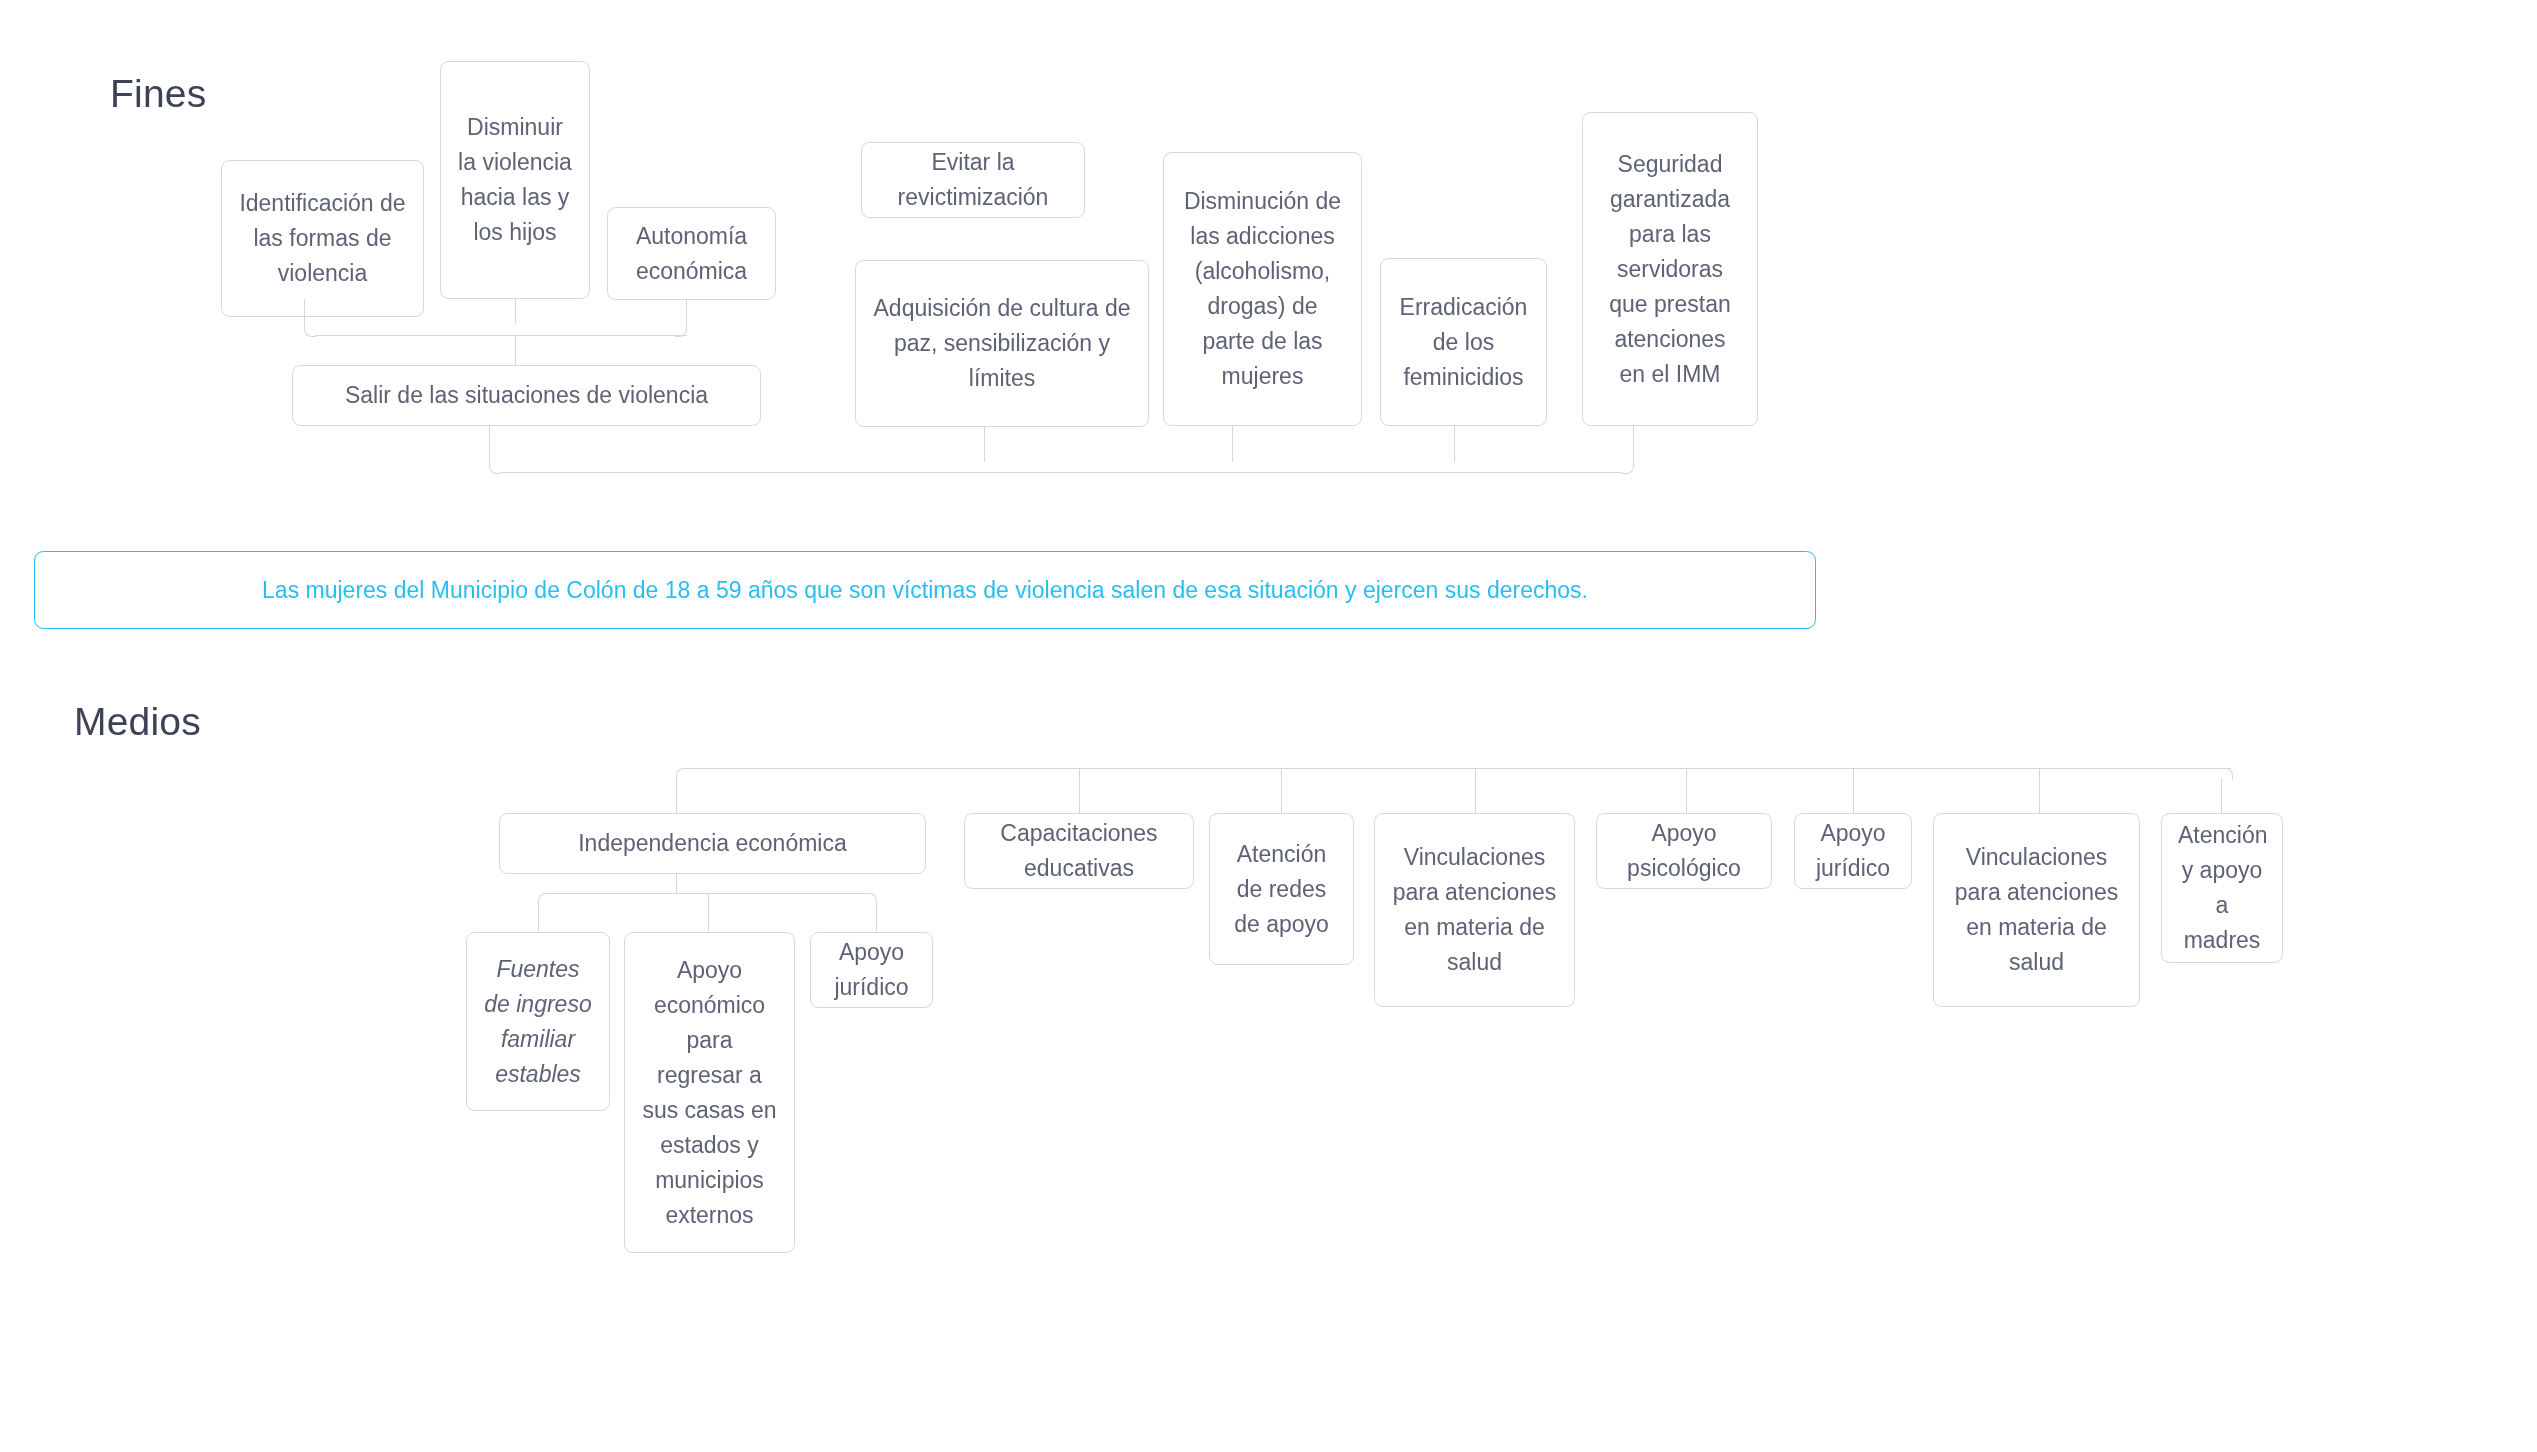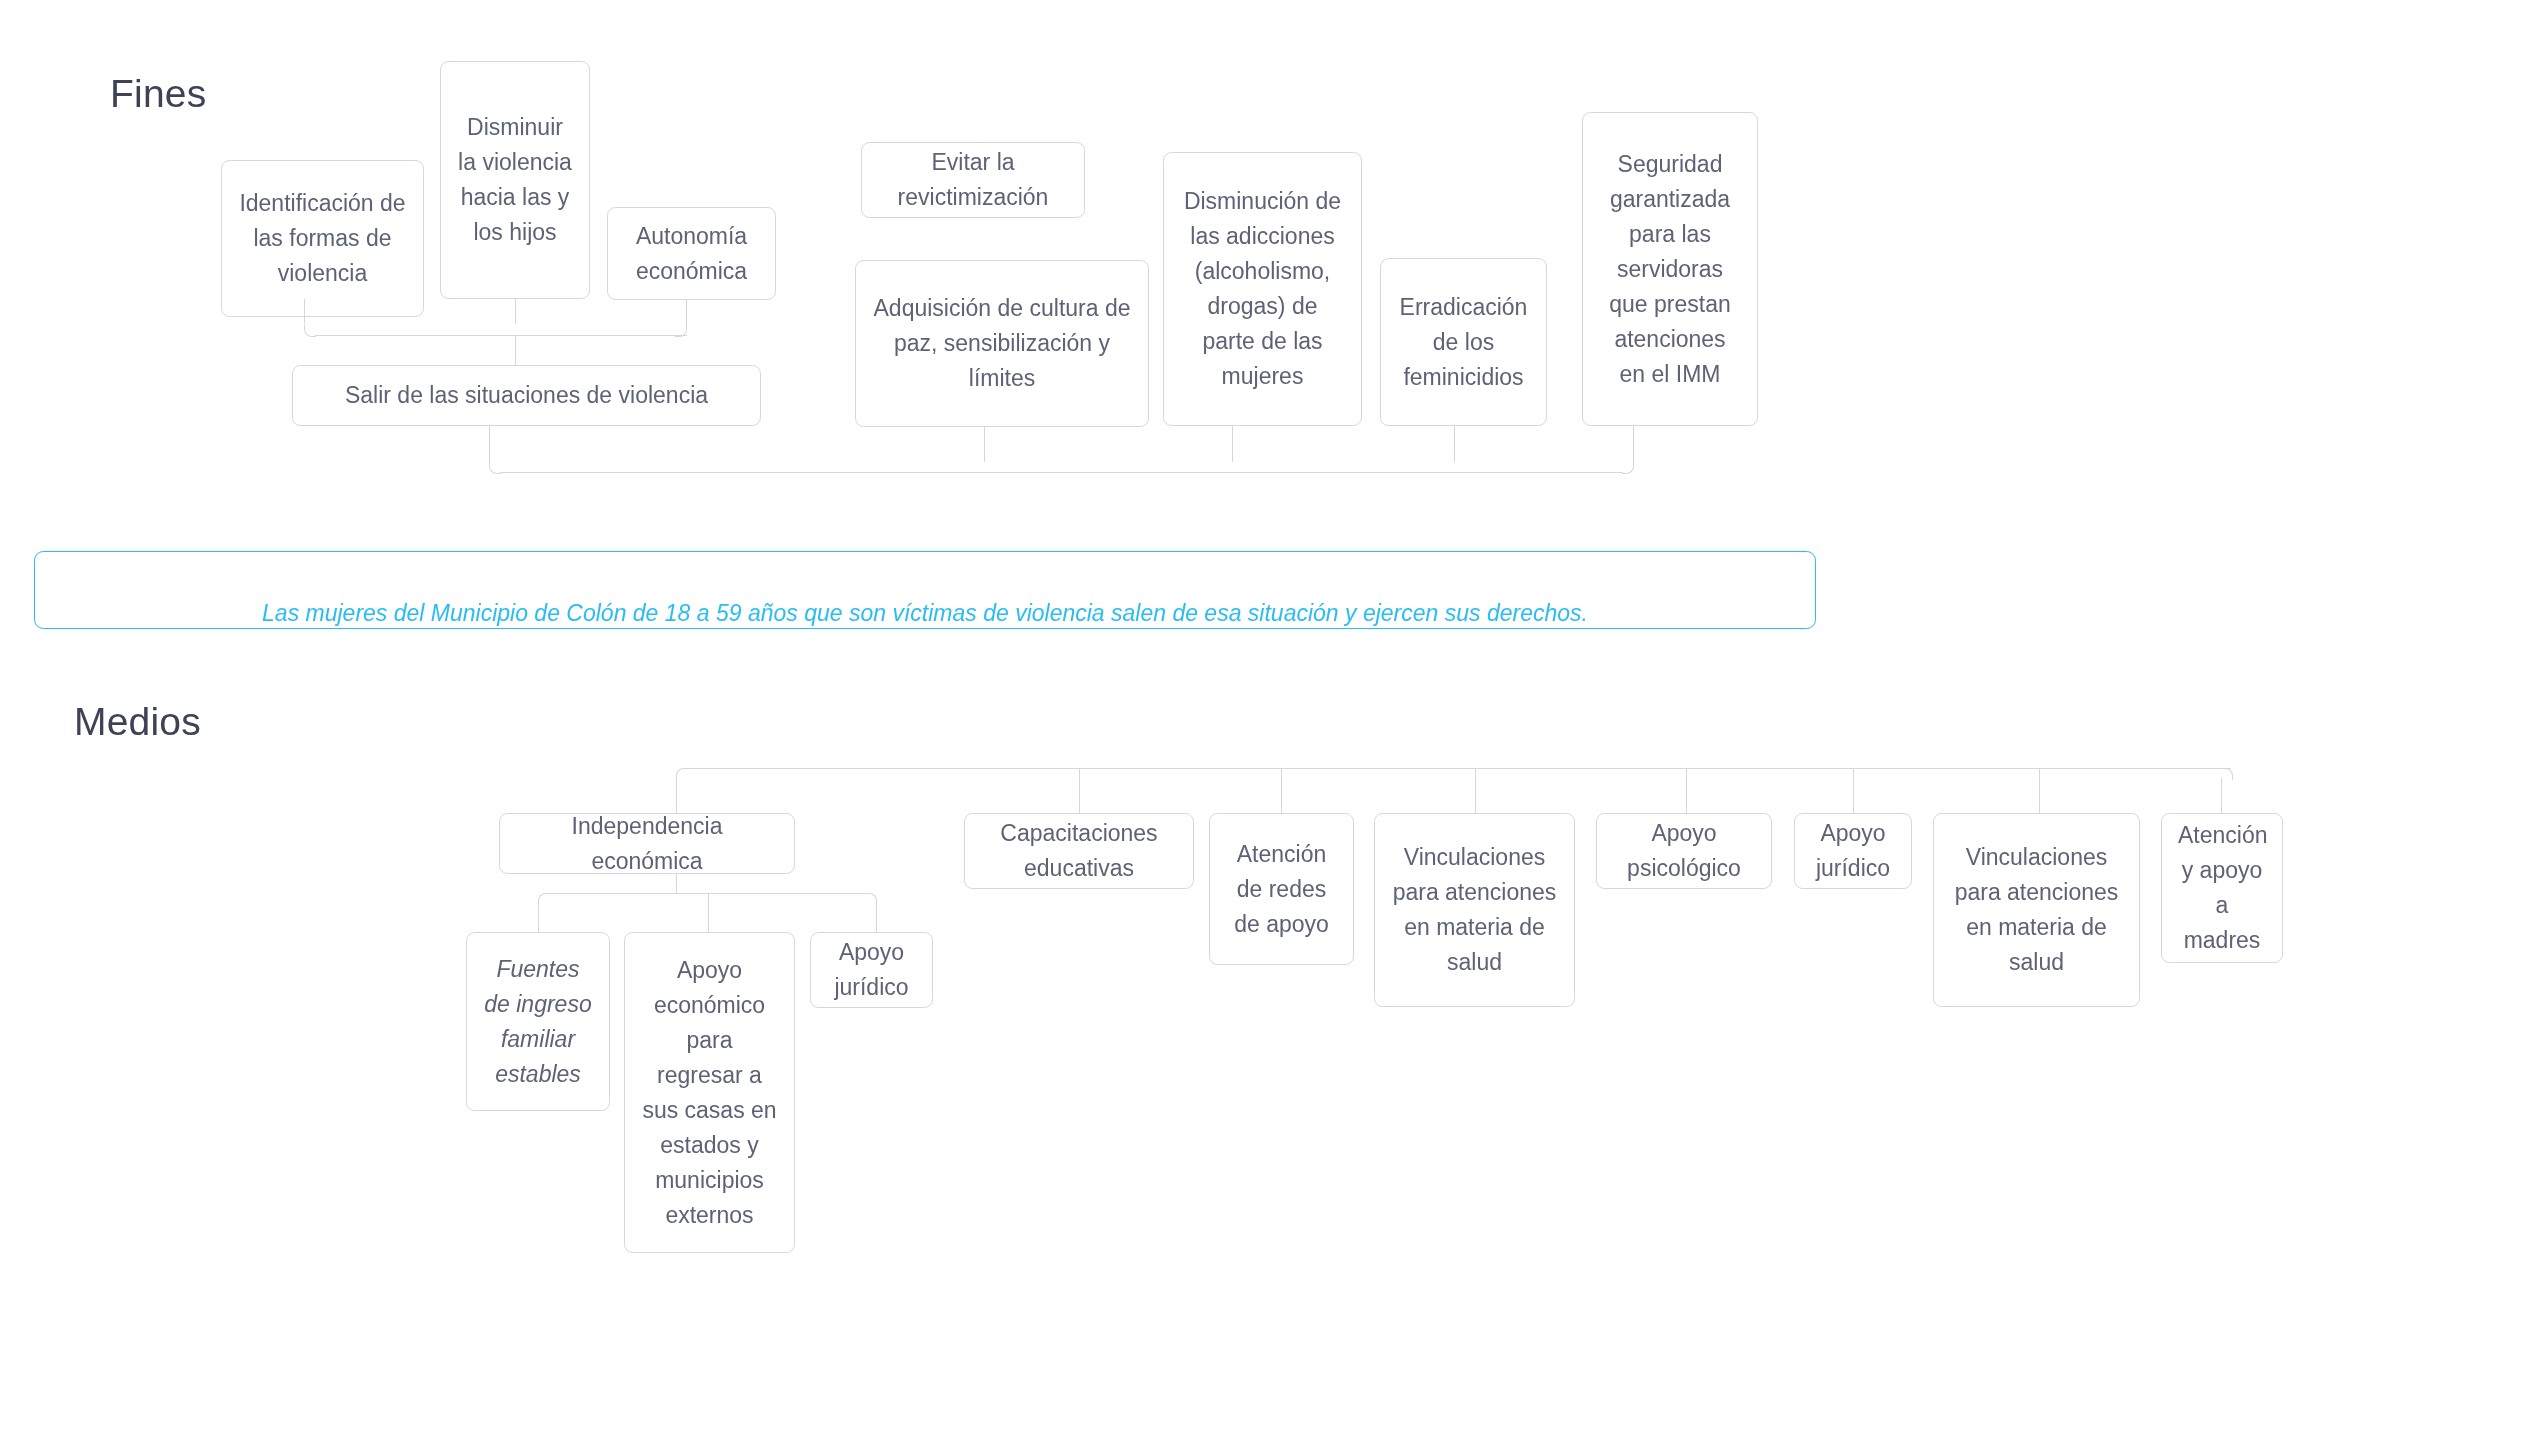--- a/index.html
+++ b/index.html
@@ -62,23 +62,22 @@
   .elbow-br{border-right-width:1.4px;border-bottom-width:1.4px;border-bottom-right-radius:7.6px;}
 
   
   .goal-banner{
     position:absolute;
     box-sizing:border-box;
     border:1.9px solid #29bdf2;
     border-radius:9.3px;
     background:#ffffff;
     display:flex;
-    align-items:flex-end;
+    align-items:center;
     justify-content:center;
-    font-style:italic;
   }
   .goal-text{
     color:#29bdf2;
     font-size:23px;
     line-height:29px;
     text-align:center;
     white-space:nowrap;
   }
 </style>
 </head>
@@ -157,21 +156,21 @@
 
   <div class="ln lnv" style="left:676px; top:778px; height:36px;"></div>
   <div class="ln lnv" style="left:1079px; top:768px; height:46px;"></div>
   <div class="ln lnv" style="left:1281px; top:768px; height:46px;"></div>
   <div class="ln lnv" style="left:1475px; top:768px; height:46px;"></div>
   <div class="ln lnv" style="left:1686px; top:768px; height:46px;"></div>
   <div class="ln lnv" style="left:1853px; top:768px; height:46px;"></div>
   <div class="ln lnv" style="left:2039px; top:768px; height:46px;"></div>
   <div class="ln lnv" style="left:2221px; top:778px; height:36px;"></div>
 
-  <div class="node" style="left:499px; top:813px; width:296px; height:61px;">
+  <div class="node" style="left:499px; top:813px; width:427px; height:61px;">
     <span>Independencia económica</span>
   </div>
 
   <div class="node" style="left:964px; top:813px; width:230px; height:76px;">
     <span>Capacitaciones educativas</span>
   </div>
 
   <div class="node" style="left:1209px; top:813px; width:145px; height:152px;">
     <span>Atención de redes de apoyo</span>
   </div>

